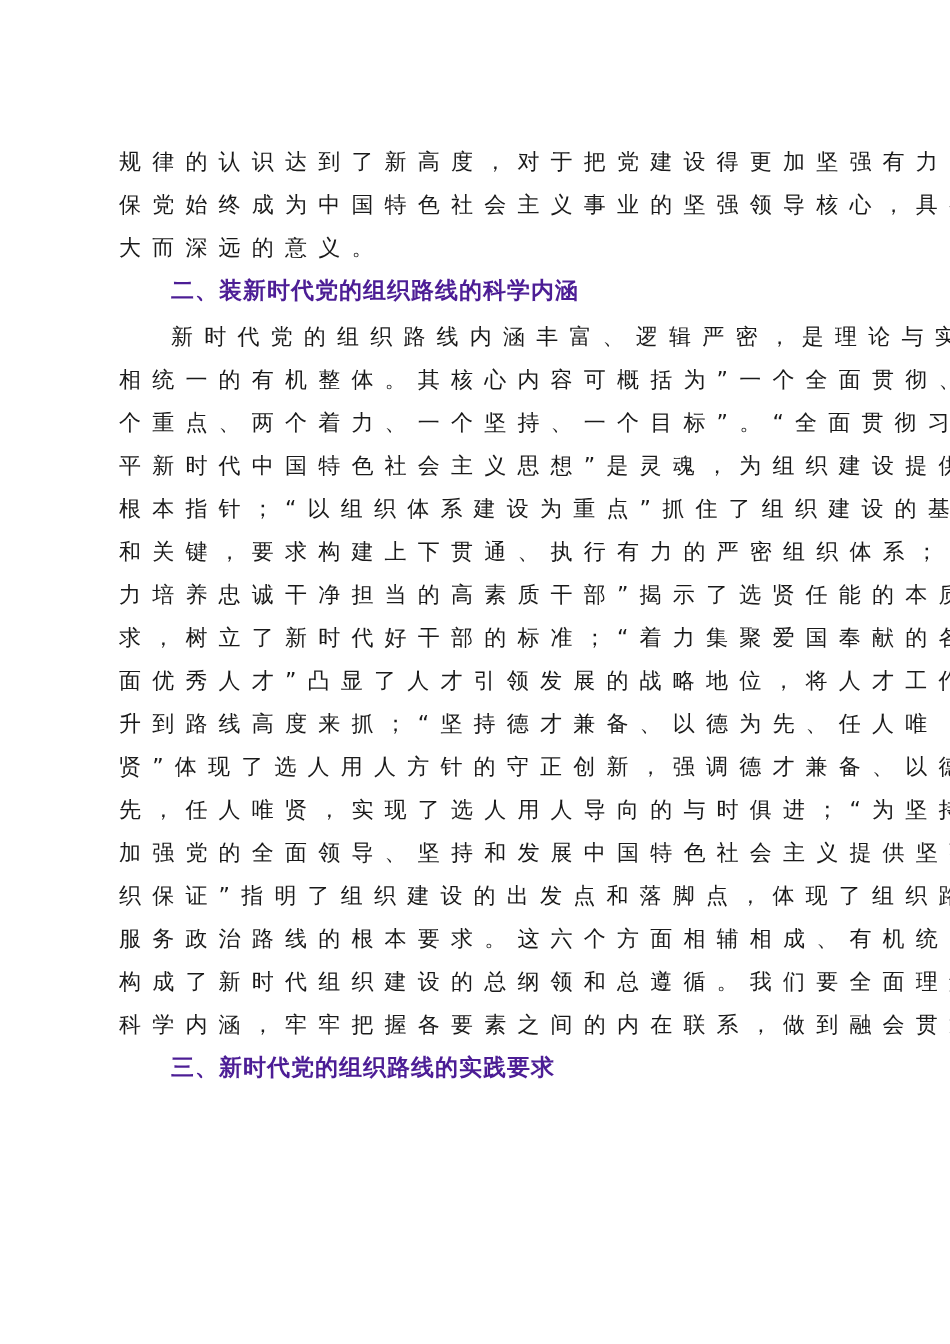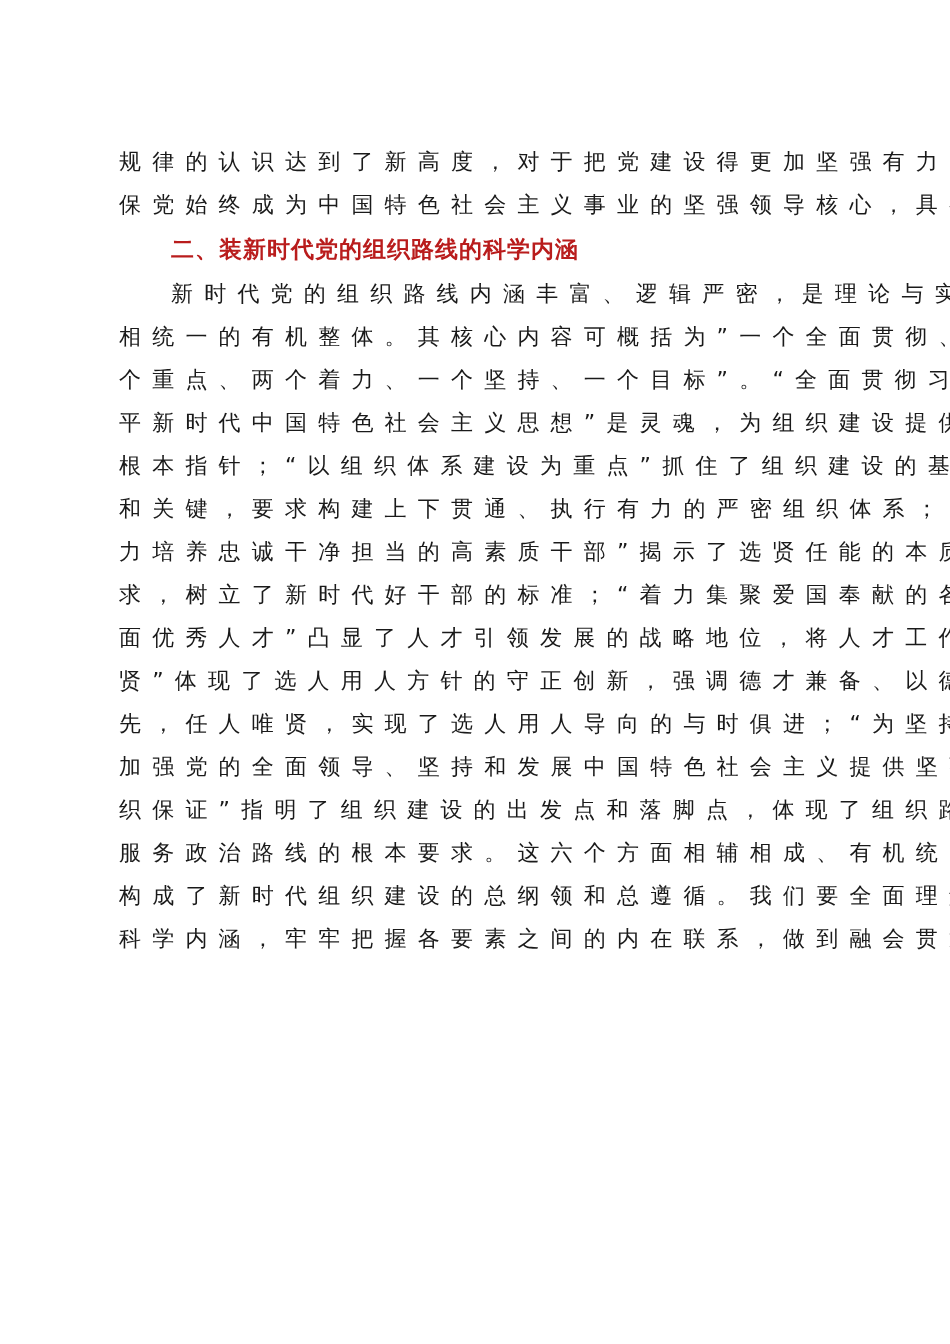--- a/index.html
+++ b/index.html
@@ -9,47 +9,50 @@
       font-family: "DejaVu Sans", "Liberation Sans", sans-serif;
       color: #1a1a1a;
     }
     .line {
       height: 43px; line-height: 43px; font-size: 22px;
       letter-spacing: 11.2px; white-space: nowrap; font-weight: normal;
     }
     .heading {
       height: 46px; line-height: 46px; font-size: 23px;
       letter-spacing: 1px; font-weight: bold; padding-left: 52px;
-      white-space: nowrap; color: #b91c1c;
+      white-space: nowrap; color: #4c1d95; font-family: Liberation Mono, monospace;
     }
     .indent { padding-left: 52px; }
   </style>
 </head>
 <body>
 
 <div class="page">
   <div>
     <div class="line">规律的认识达到了新高度，对于把党建设得更加坚强有力、确</div>
     <div class="line">保党始终成为中国特色社会主义事业的坚强领导核心，具有重</div>
+    <div class="line">大而深远的意义。</div>
   </div>
 
   <div class="heading">二、装新时代党的组织路线的科学内涵</div>
 
   <div>
     <div class="line indent">新时代党的组织路线内涵丰富、逻辑严密，是理论与实践</div>
     <div class="line">相统一的有机整体。其核心内容可概括为”一个全面贯彻、一</div>
     <div class="line">个重点、两个着力、一个坚持、一个目标”。“全面贯彻习近</div>
     <div class="line">平新时代中国特色社会主义思想”是灵魂，为组织建设提供了</div>
     <div class="line">根本指针；“以组织体系建设为重点”抓住了组织建设的基础</div>
     <div class="line">和关键，要求构建上下贯通、执行有力的严密组织体系；“着</div>
     <div class="line">力培养忠诚干净担当的高素质干部”揭示了选贤任能的本质要</div>
     <div class="line">求，树立了新时代好干部的标准；“着力集聚爱国奉献的各方</div>
     <div class="line">面优秀人才”凸显了人才引领发展的战略地位，将人才工作提</div>
+    <div class="line">升到路线高度来抓；“坚持德才兼备、以德为先、任人唯</div>
     <div class="line">贤”体现了选人用人方针的守正创新，强调德才兼备、以德为</div>
     <div class="line">先，任人唯贤，实现了选人用人导向的与时俱进；“为坚持和</div>
     <div class="line">加强党的全面领导、坚持和发展中国特色社会主义提供坚强组</div>
     <div class="line">织保证”指明了组织建设的出发点和落脚点，体现了组织路线</div>
     <div class="line">服务政治路线的根本要求。这六个方面相辅相成、有机统一，</div>
     <div class="line">构成了新时代组织建设的总纲领和总遵循。我们要全面理解其</div>
     <div class="line">科学内涵，牢牢把握各要素之间的内在联系，做到融会贯通、</div>
   </div>
 
+  <div class="heading">三、新时代党的组织路线的实践要求</div>
 </div>
 
 </body></html>

